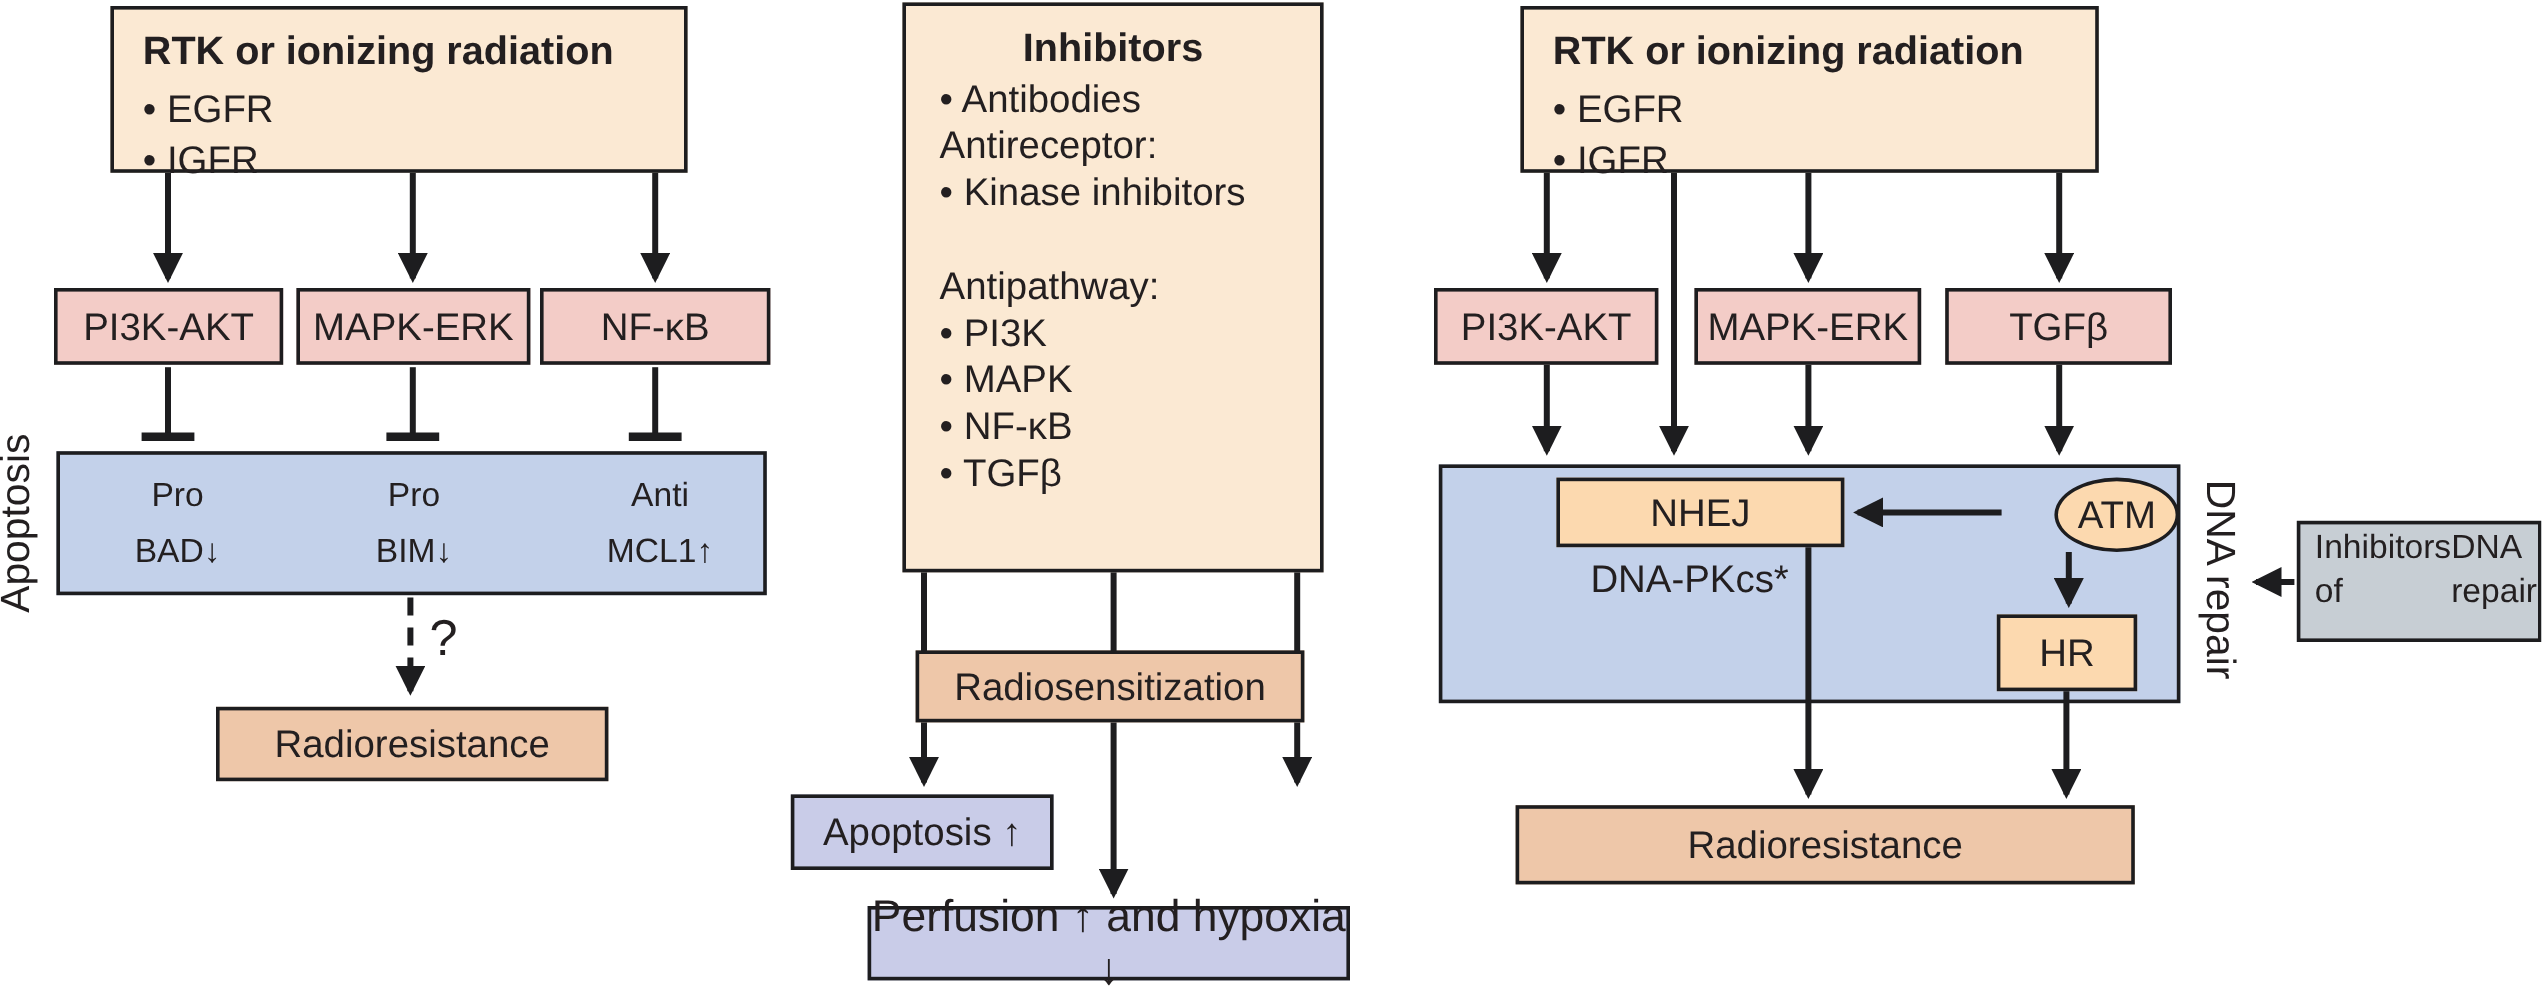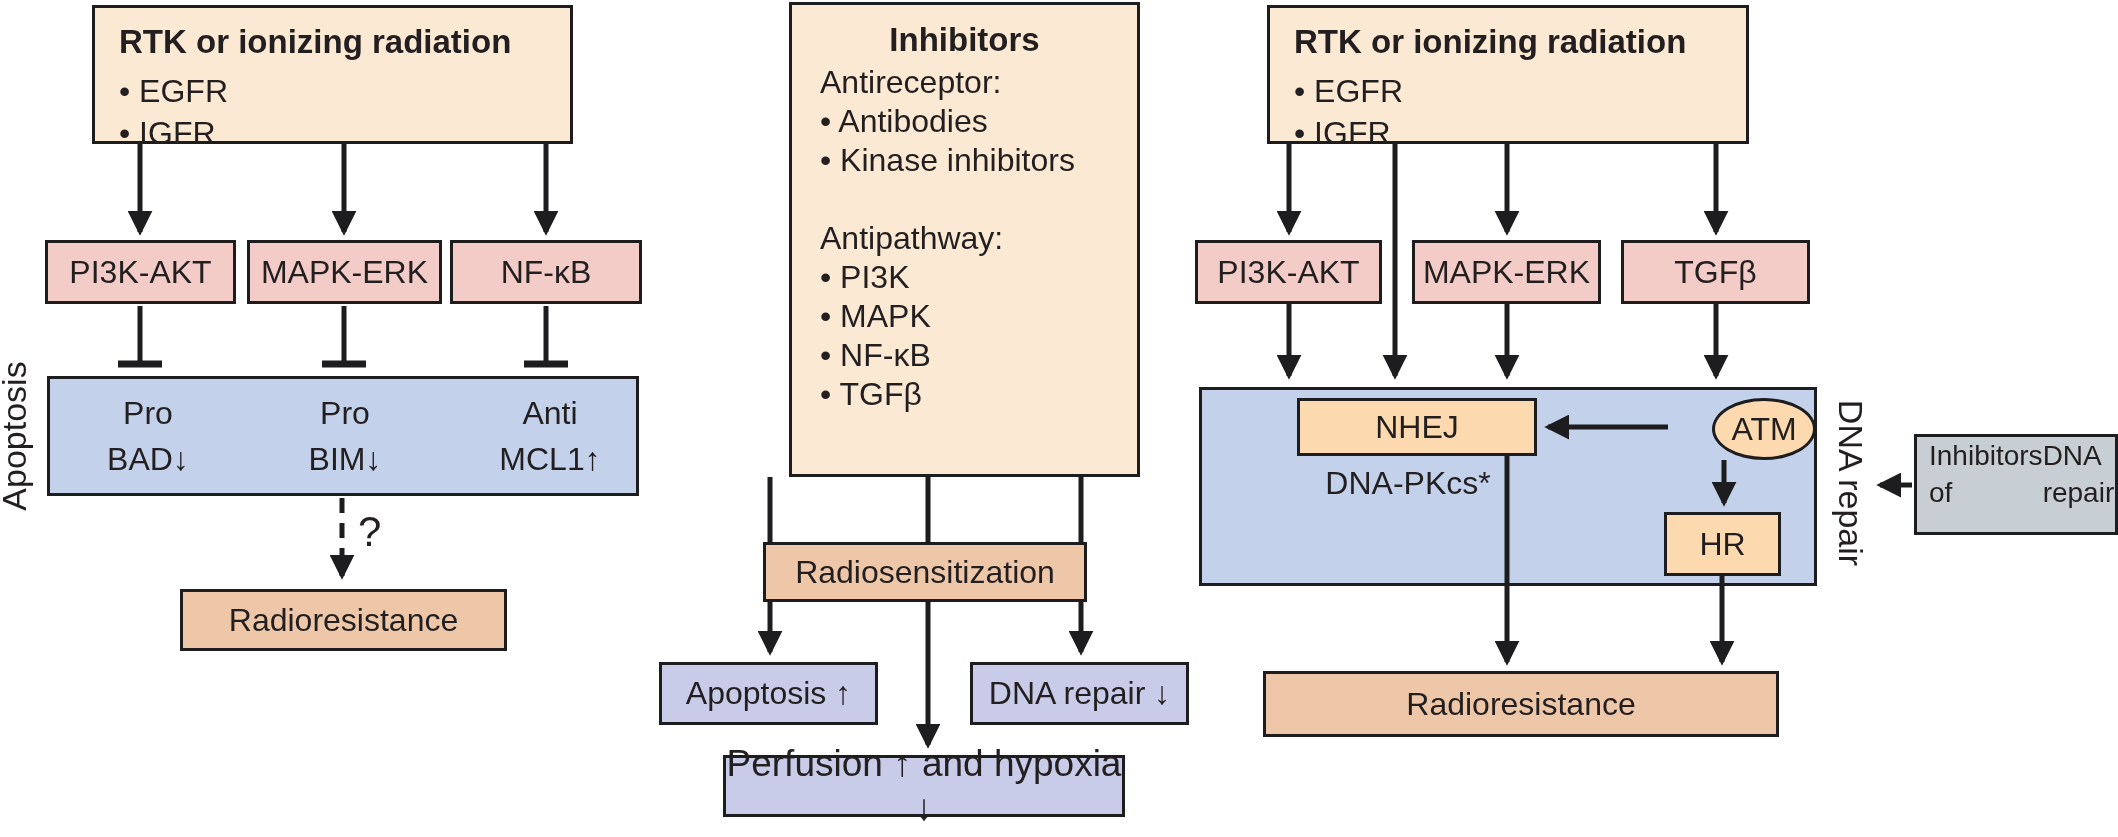--- a/index.html
+++ b/index.html
@@ -15,25 +15,25 @@
   .blue{background:var(--blue);}
   .lav{background:var(--lavender);}
   .salmon{background:var(--salmon);}
   .orange{background:var(--orange);}
   .grayb{background:var(--gray);}
   .src{flex-direction:column;align-items:flex-start;justify-content:flex-start;
        padding:14px 22px 0 24px;text-align:left;}
   .src .ttl{font-weight:700;font-size:33px;margin-bottom:8px;white-space:nowrap;}
   .src .itm{font-size:32px;line-height:42px;white-space:nowrap;}
   .listbox{flex-direction:column;align-items:stretch;justify-content:flex-start;
-       padding:12px 0 0 0;text-align:left;margin-left:37px;}
+       padding:12px 0 0 0;text-align:left;}
   .listbox .ttl{font-weight:700;font-size:33px;text-align:center;height:46px;line-height:46px;}
   .listbox .ln{font-size:32px;height:39px;line-height:39px;padding-left:28px;white-space:nowrap;}
   .cell{position:absolute;top:50%;transform:translate(-50%,-50%);
-        text-align:center;line-height:46px;font-size:32px;white-space:nowrap;}
+        text-align:center;line-height:46px;font-size:28px;white-space:nowrap;}
   .free{position:absolute;white-space:nowrap;}
   .rot{position:absolute;white-space:nowrap;font-size:34px;}
   svg.wires{position:absolute;left:0;top:0;z-index:6;pointer-events:none;}
   .z3{z-index:3;}
   .ell{border-radius:50%;}
 </style>
 </head>
 <body>
 
 <div id="stage">
@@ -64,35 +64,34 @@
       <div>MCL1↑</div>
     </div>
   </div>
 
   <div class="free" style="left:358px;top:508px;font-size:42px;">?</div>
 
   <div class="box salmon" style="left:180px;top:589px;width:327px;height:62px;">Radioresistance</div>
 
   <div class="box cream listbox" style="left:752px;top:2px;width:351px;height:475px;">
     <div class="ttl">Inhibitors</div>
+    <div class="ln">• Antibodies</div>
     <div class="ln">Antireceptor:</div>
-    <div class="ln">• Antibodies</div>
     <div class="ln">• Kinase inhibitors</div>
     <div class="ln"></div>
     <div class="ln">Antipathway:</div>
     <div class="ln">• PI3K</div>
     <div class="ln">• MAPK</div>
     <div class="ln">• NF-κB</div>
     <div class="ln">• TGFβ</div>
   </div>
 
   <div class="box salmon" style="left:763px;top:542px;width:324px;height:60px;">Radiosensitization</div>
 
   <div class="box lav" style="left:659px;top:662px;width:219px;height:63px;">Apoptosis ↑</div>
-  <div class="box lav" style="left:970px;top:662px;width:219px;height:63px;">DNA repair ↓</div>
   <div class="box lav" style="left:723px;top:755px;width:402px;height:62px;font-size:37px;">Perfusion ↑ and hypoxia ↓</div>
 
   <div class="box cream src" style="left:1267px;top:5px;width:482px;height:139px;">
     <div class="ttl">RTK or ionizing radiation</div>
     <div class="itm">• EGFR</div>
     <div class="itm">• IGFR</div>
   </div>
 
   <div class="box pink" style="left:1195px;top:240px;width:187px;height:64px;">PI3K-AKT</div>
   <div class="box pink" style="left:1412px;top:240px;width:189px;height:64px;">MAPK-ERK</div>

